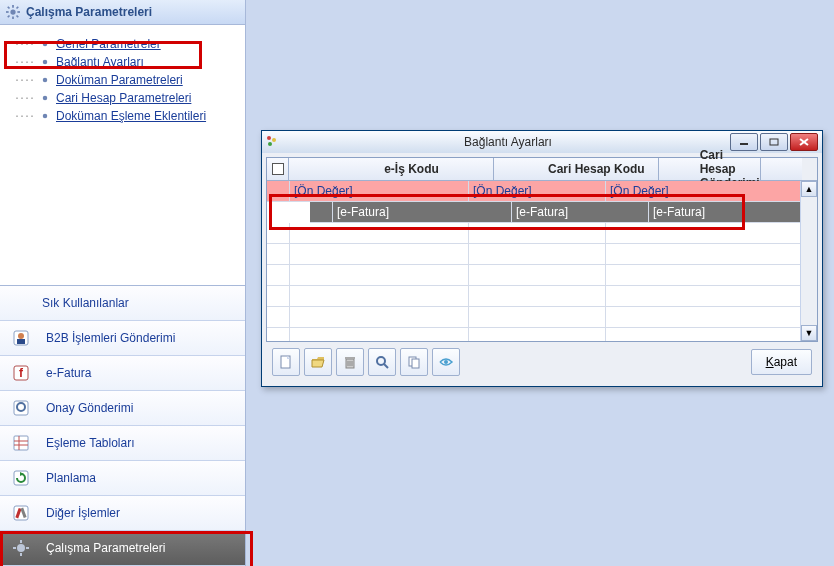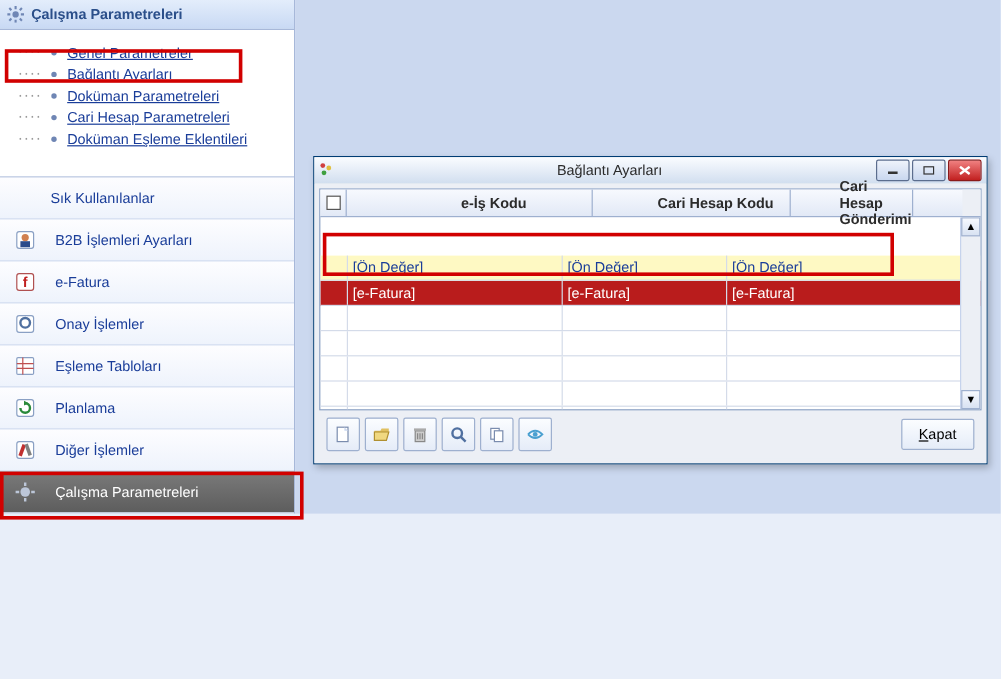--- a/index.html
+++ b/index.html
@@ -8,21 +8,21 @@
     width: 834px;
     height: 566px;
     font-family: Tahoma, Arial, sans-serif;
     font-size: 12px;
     background: #e8eef9;
     overflow: hidden;
   }
   .app {
     display: flex;
     width: 834px;
-    height: 428px;
+    height: 566px;
     background: #e8eef9;
     justify-content: center;
   }
   
   .sidebar {
     width: 245px;
     height: 100%;
     background: #fff;
     border-right: 1px solid #a7b8d9;
     display: flex;
@@ -204,25 +204,26 @@
     border-bottom: 1px solid #d4dbe9;
   }
   .filter-row .fcell, .data-row .dcell, .empty-row .ecell {
     border-right: 1px solid #d4dbe9;
     padding: 0 4px;
     display: flex;
     align-items: center;
     overflow: hidden;
   }
   .sel-stub { width: 22px; border-right: 1px solid #d4dbe9; }
-  .filter-row { color: #1a3d99; background: #fef9c3; position: relative; margin-top: 32px; }
+  .filter-row { color: #1a3d99; background: #fca5a5; position: relative; }
   .filter-row .fcell { color: #1a3d99; }
   .data-row.selected {
-    background: #b91c1c;
+    background: #737373;
     color: #fff;
+    margin-left: 43px;
   }
   .grid-body { height: 160px; overflow: hidden; position: relative; }
   .right-scroll {
     position: absolute;
     right: 0;
     top: 0;
     bottom: 0;
     width: 16px;
     background: #eceff5;
     border-left: 1px solid #c6d3ec;
@@ -354,39 +355,39 @@
         <span>Sık Kullanılanlar</span>
       </div>
       <div class="nav-item">
         <span class="icon-slot">
             <svg width="18" height="18" viewBox="0 0 18 18">
               <rect x="2" y="2" width="14" height="14" rx="2" fill="#fff" stroke="#8aa0c4"></rect>
               <circle cx="9" cy="7" r="3" fill="#d08050"></circle>
               <rect x="5" y="10" width="8" height="5" fill="#2a4a8a"></rect>
             </svg>
           </span>
-        <span>B2B İşlemleri Ayarları</span>
+        <span>B2B İşlemleri Gönderimi</span>
       </div>
       <div class="nav-item">
         <span class="icon-slot">
             <svg width="18" height="18" viewBox="0 0 18 18">
               <rect x="2" y="2" width="14" height="14" rx="2" fill="#fff" stroke="#b05050"></rect>
               <text x="9" y="13" font-size="12" text-anchor="middle" fill="#c02020" font-weight="bold">f</text>
             </svg>
           </span>
         <span>e-Fatura</span>
       </div>
       <div class="nav-item">
         <span class="icon-slot">
             <svg width="18" height="18" viewBox="0 0 18 18">
               <rect x="2" y="2" width="14" height="14" rx="2" fill="#fff" stroke="#8aa0c4"></rect>
               <circle cx="9" cy="8" r="4" fill="none" stroke="#5070a0" stroke-width="2"></circle>
             </svg>
           </span>
-        <span>Onay İşlemler</span>
+        <span>Onay Gönderimi</span>
       </div>
       <div class="nav-item">
         <span class="icon-slot">
             <svg width="18" height="18" viewBox="0 0 18 18">
               <rect x="2" y="2" width="14" height="14" rx="1" fill="#fff" stroke="#8aa0c4"></rect>
               <line x1="2" y1="7" x2="16" y2="7" stroke="#c05050"></line>
               <line x1="2" y1="11" x2="16" y2="11" stroke="#c05050"></line>
               <line x1="7" y1="2" x2="7" y2="16" stroke="#c05050"></line>
             </svg>
           </span>

